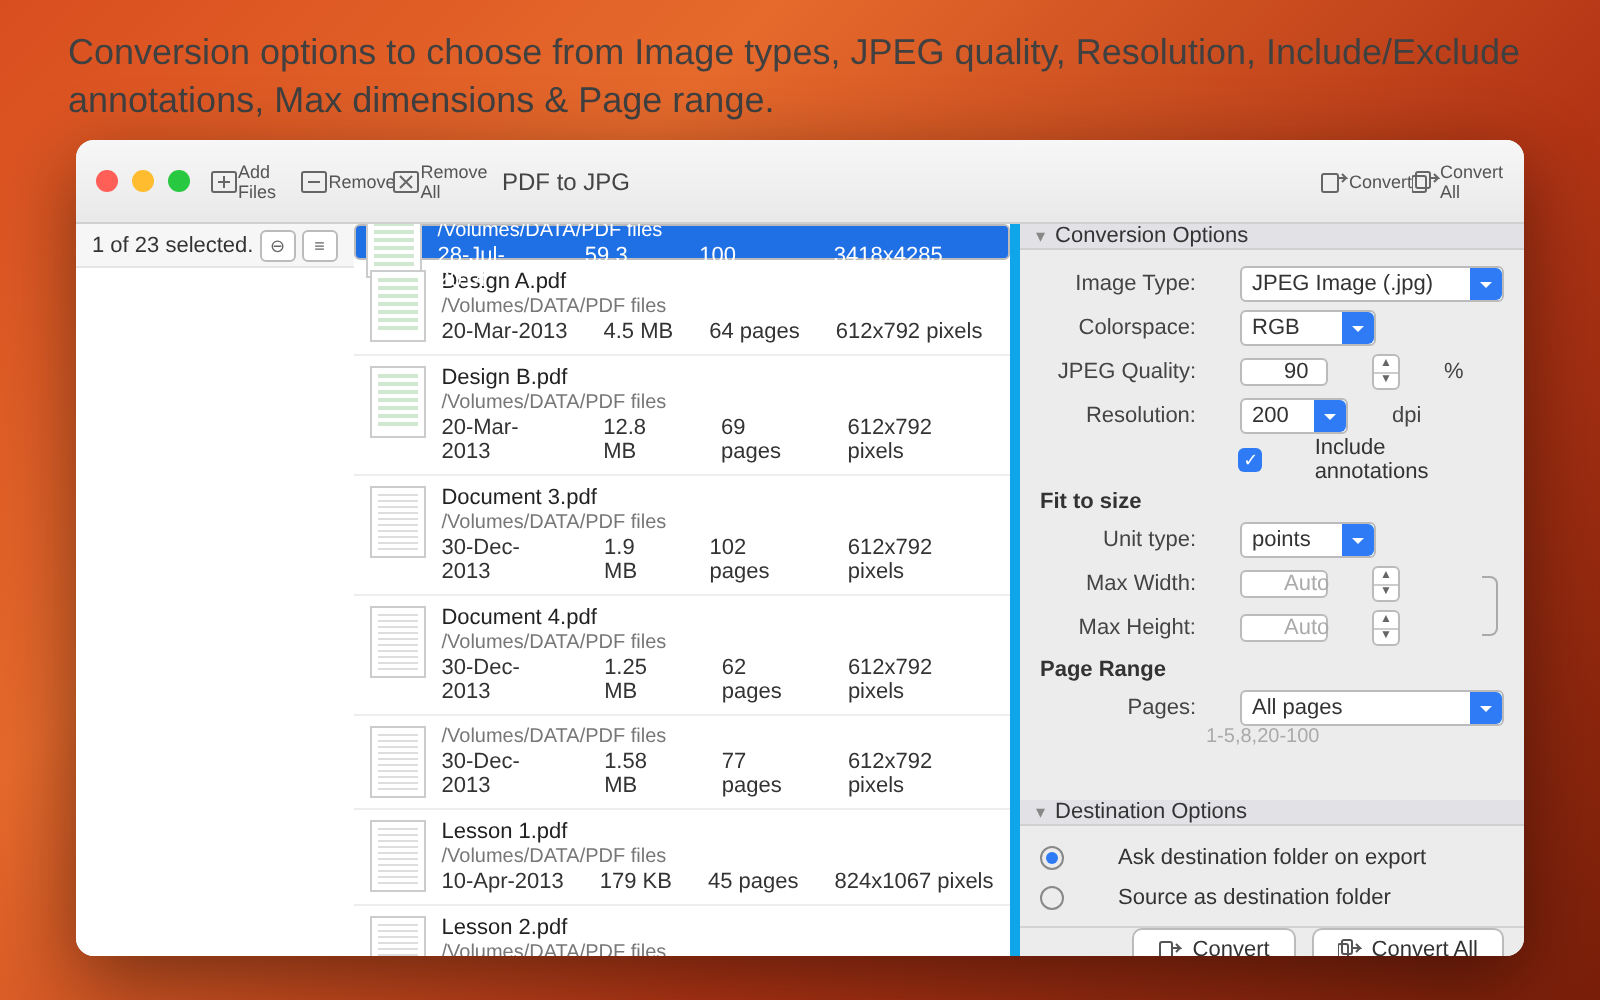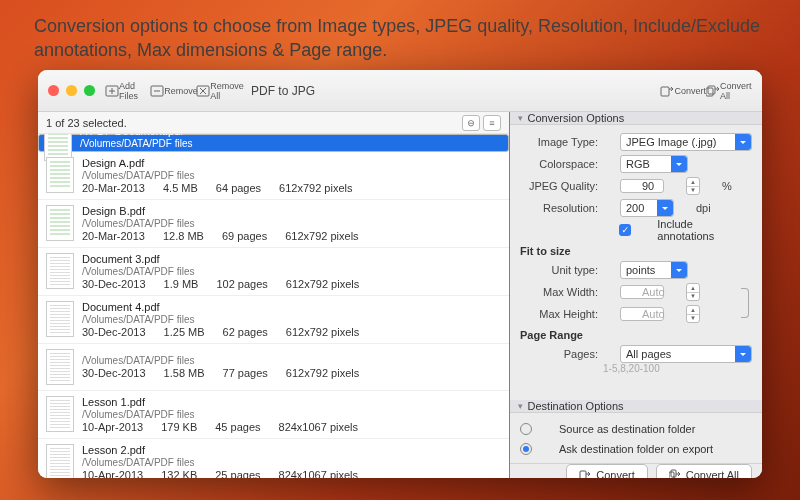--- a/index.html
+++ b/index.html
@@ -8,21 +8,21 @@
 .window{position:absolute;left:38px;top:70px;width:724px;height:408px;background:#ececec;border-radius:9px;box-shadow:0 12px 40px rgba(0,0,0,.45);display:flex;flex-direction:column;overflow:hidden}
 .titlebar{height:42px;background:linear-gradient(#f7f7f7,#e9e9e9);border-bottom:1px solid #d0d0d0;display:flex;align-items:center;padding:0 10px}
 .traffic{display:flex;gap:7px;margin-right:10px}
 .dot{width:11px;height:11px;border-radius:50%}
 .dot.r{background:#ff5f57}.dot.y{background:#febc2e}.dot.g{background:#28c840}
 .tbtn{display:flex;align-items:center;justify-content:center;width:46px;height:36px;color:#555;cursor:default}
 .tbtn .ic{width:16px;height:14px;display:flex;align-items:center;justify-content:center}
 .tbtn .lb{font-size:9px;color:#555;margin-top:1px}
 .title{flex:1;text-align:left;font-size:12px;color:#444;padding-left:8px;font-weight:500}
 .content{flex:1;display:flex;overflow:hidden}
-.left{flex:1;display:flex;flex-direction:column;background:#fff;border-right:1px solid #0ea5e9}
+.left{flex:1;display:flex;background:#fff;border-right:5px solid #0ea5e9}
 .selbar{height:22px;display:flex;align-items:center;padding:0 8px;color:#666;border-bottom:1px solid #e5e5e5;background:#f6f6f6}
 .selbar .sp{flex:1}
 .mini{width:18px;height:16px;border:1px solid #bbb;border-radius:3px;margin-left:3px;display:flex;align-items:center;justify-content:center;font-size:9px;color:#666;background:#fff}
 .list{flex:1;overflow-y:auto}
 .row{display:flex;padding:5px 8px;border-bottom:1px solid #eee;gap:8px}
 .row.sel{background:#1f6fe5}
 .row.sel *{color:#fff}
 .thumb{width:28px;height:36px;background:#fff;border:1px solid #ccc;flex-shrink:0;position:relative;overflow:hidden}
 .thumb::before{content:"";position:absolute;inset:3px;background:repeating-linear-gradient(#d0e8d0 0 2px,#fff 2px 4px)}
 .row:nth-child(n+4) .thumb::before{background:repeating-linear-gradient(#ddd 0 1px,#fff 1px 3px)}
@@ -318,26 +318,26 @@
           </div>
         <div class="hint">1-5,8,20-100</div>
       </div>
 
       <div class="section-h">
           <span class="chev">▾</span>
           <span>Destination Options</span>
         </div>
       <div class="form">
         <div class="frow" style="height:20px">
+            <span class="radio on"></span>
+            <span>Ask destination folder on export</span>
+          </div>
+        <div class="frow" style="height:20px">
             <span class="radio"></span>
             <span>Source as destination folder</span>
-          </div>
-        <div class="frow" style="height:20px">
-            <span class="radio on"></span>
-            <span>Ask destination folder on export</span>
           </div>
       </div>
 
       <div class="footer">
         <div class="btn">
             <span class="bic">
               <svg width="12" height="12" viewBox="0 0 12 12">
                 <rect x="1" y="2" width="6" height="8" rx="1" fill="none" stroke="#555"></rect>
                 <path d="M7 5h4l-2-2m2 2l-2 2" stroke="#555" fill="none"></path>
               </svg>

